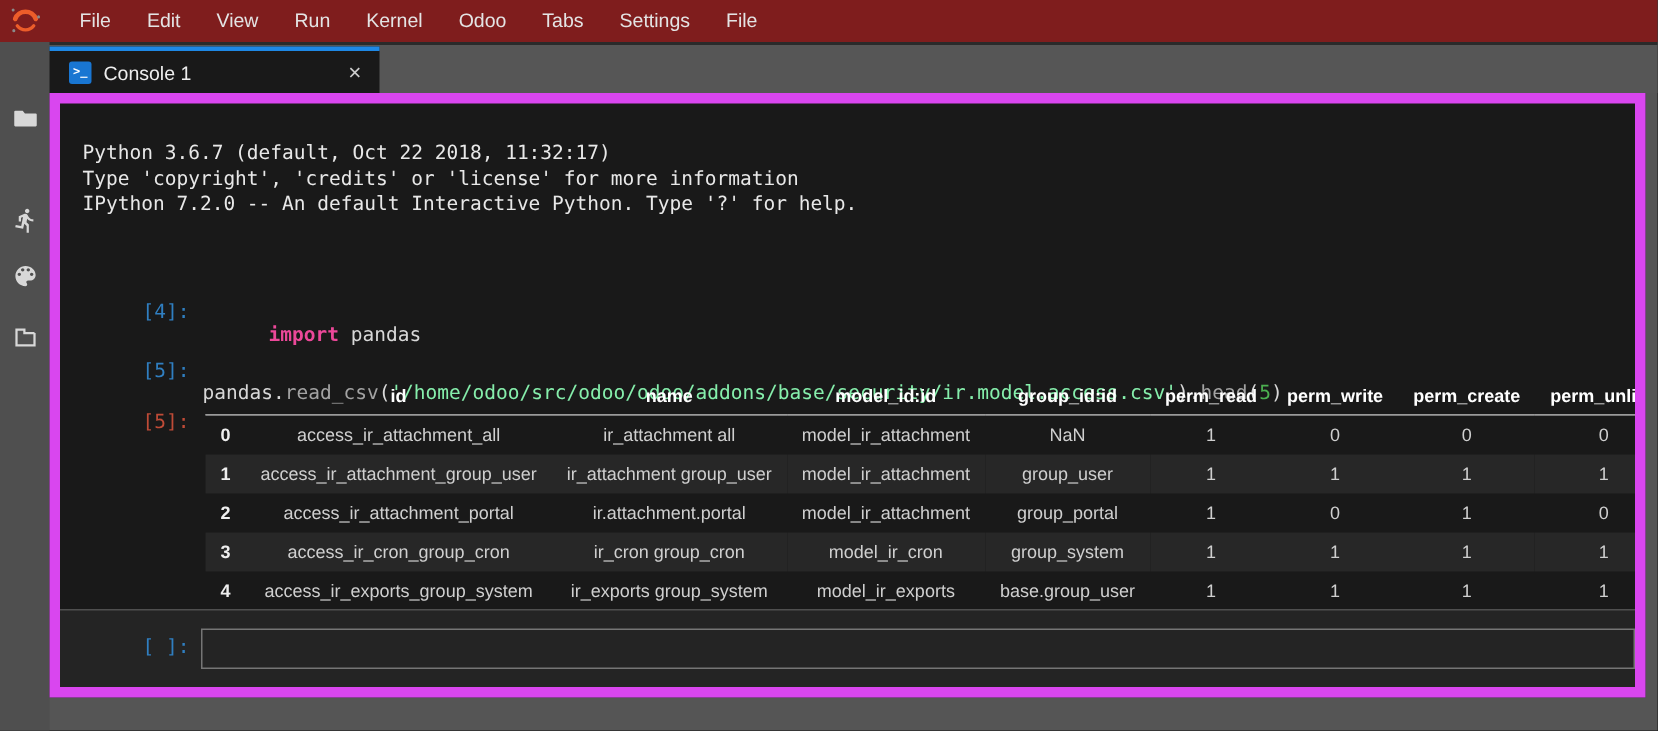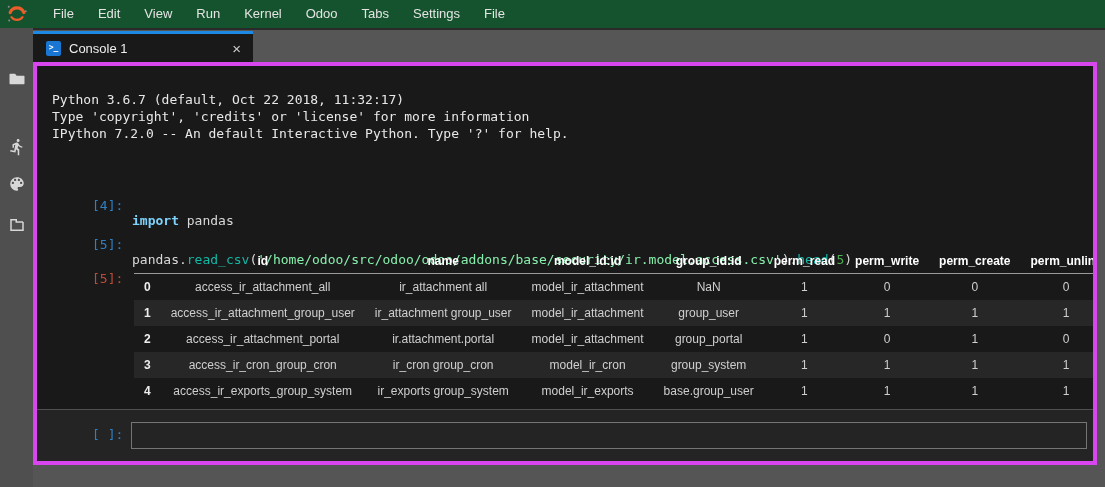--- a/index.html
+++ b/index.html
@@ -6,21 +6,21 @@
   html,body { width:1105px; height:487px; }
   body {
     position:relative; overflow:hidden;
     background:#555555;
     font-family:"Liberation Sans", sans-serif;
     -webkit-font-smoothing:antialiased;
   }
   
   #menubar {
     position:absolute; top:0; left:0; width:1105px; height:28px;
-    background:#14532d; display:flex; align-items:center;
+    background:#7f1d1d; display:flex; align-items:center;
   }
   #logo-box { width:33px; height:28px; display:flex; align-items:center; justify-content:center; flex:0 0 33px; }
   #menu-items { display:flex; list-style:none; margin-left:8px; }
   #menu-items li {
     padding:0 12px; font-size:13px; color:#e4e4e4; line-height:28px; cursor:default;
   }
   
   #sidebar {
     position:absolute; top:28px; left:0; width:33px; height:459px;
     background:#4f4f4f;
@@ -40,33 +40,33 @@
   #tab-console-icon {
     width:15px; height:15px; margin-left:13px; background:#1976d2; border-radius:2px;
     color:#ffffff; font-family:"DejaVu Sans Mono", monospace; font-size:8px; font-weight:bold;
     display:flex; align-items:center; justify-content:center; line-height:1;
   }
   #tab-label { margin-left:8px; font-size:13px; color:#eeeeee; }
   #tab-close { position:absolute; right:12px; font-size:15px; color:#cccccc; cursor:pointer; line-height:1; }
   
   #panel {
     position:absolute; top:62px; left:33px; width:1064px; height:403px;
-    background:#191919; border:4px solid #d946ef; overflow:hidden;
+    background:#191919; border:7px solid #d946ef; overflow:hidden;
     font-family:"DejaVu Sans Mono", monospace; font-size:13px; color:#d8d8d8;
   }
   #banner { position:absolute; top:25px; left:15px; line-height:17px; color:#e8e8e8; white-space:pre; }
   .crow { position:absolute; left:0; width:100%; height:17px; white-space:pre; }
   .crow .prompt { position:absolute; left:55px; color:#307fc1; }
   .crow .code   { position:absolute; left:95px; }
   #cell-0 { top:117px; }
   #cell-1 { top:156px; }
   #out-prompt-row { top:190px; }
   #out-prompt-row .prompt { color:#bf4b37; }
-  .tok-kw  { color:#7dd3fc; font-weight:bold; }
-  .tok-func{ color:#14b8a6; }
+  .tok-kw  { color:#ec4899; font-weight:bold;margin-left:44px; }
+  .tok-func{ color:#a3a3a3; }
   .tok-str { color:#86efac; }
   .tok-num { color:#4caf50; }
   .tok-plain { color:#d8d8d8; }
   
   #df-wrap { position:absolute; top:183px; left:97px; }
   table.dataframe {
     border-collapse:collapse;
     font-family:"Liberation Sans", sans-serif; font-size:12px; color:#cfcfcf;
   }
   table.dataframe th {

